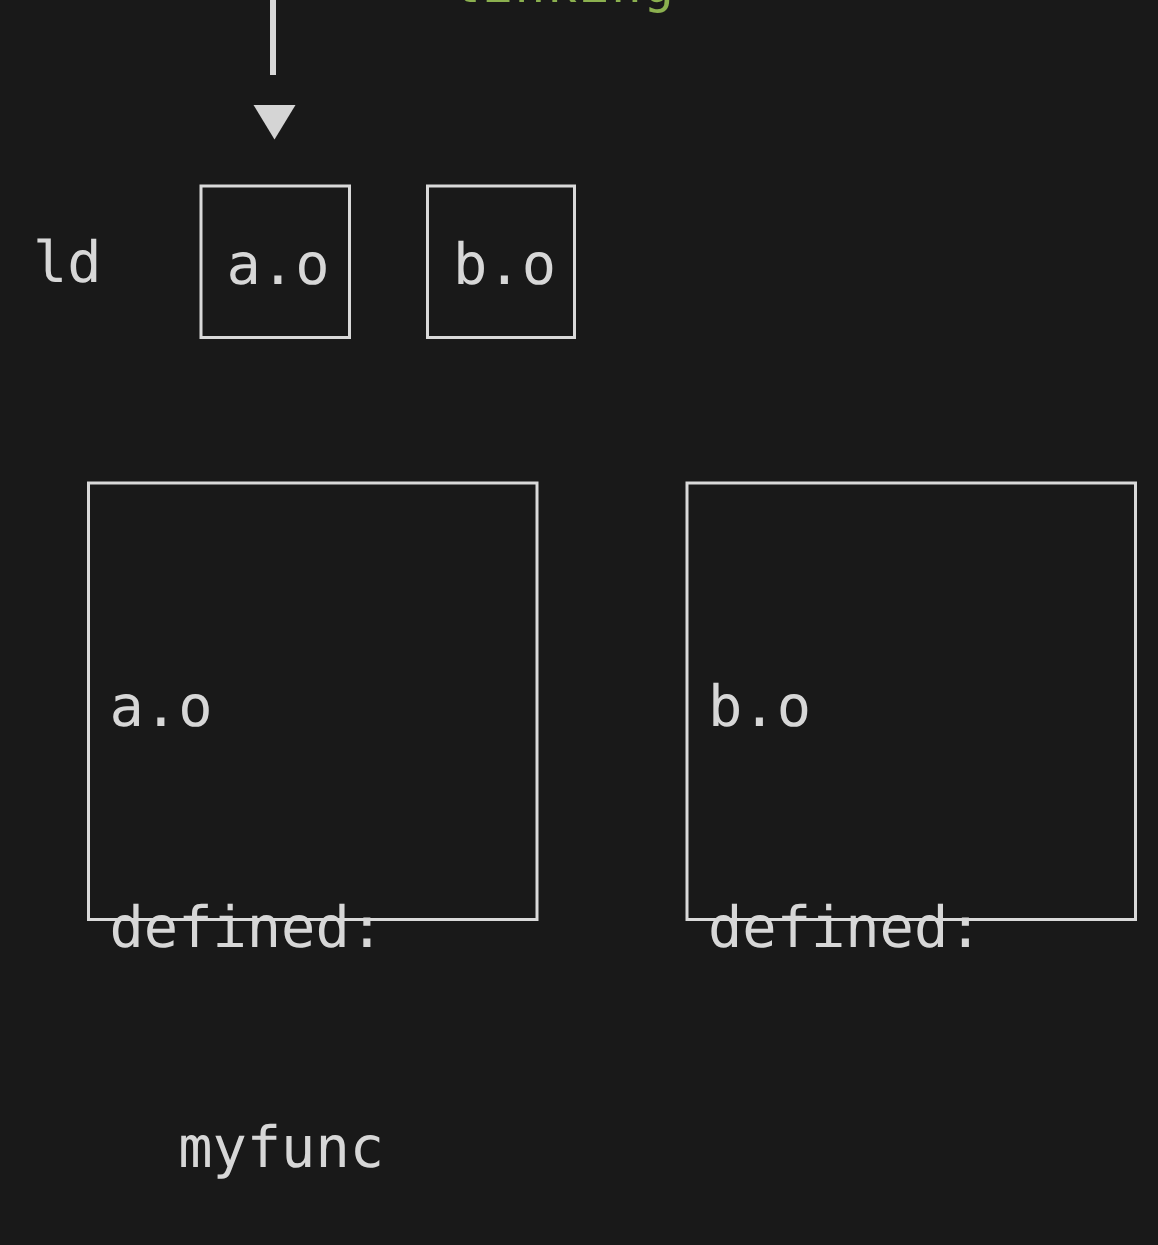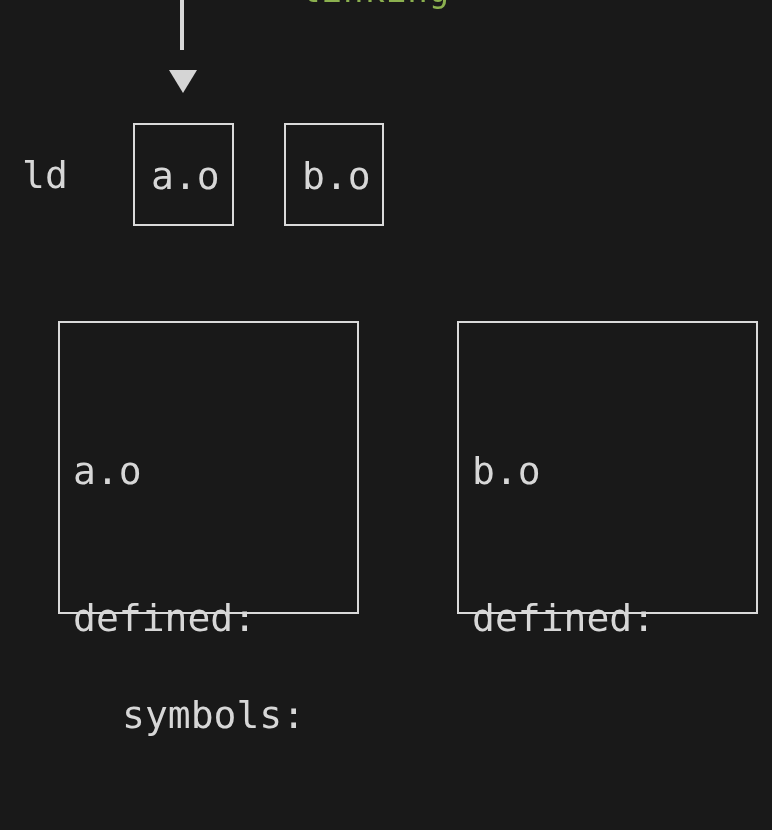--- a/index.html
+++ b/index.html
@@ -127,24 +127,24 @@
     <span class="chip-text">a.o</span>
   </div>
 
   <div class="obj-chip" id="chip-b">
     <span class="chip-text">b.o</span>
   </div>
 
   <div class="symtab" id="symtab-a">
     <span class="line">a.o</span>
     <span class="line">defined:</span>
+    <span class="line">  myfunc</span>
     
     
   </div>
 
   <div class="symtab" id="symtab-b">
     <span class="line">b.o</span>
     <span class="line">defined:</span>
   </div>
 
-  <div class="bottom-caption">symbols:</div>
 
 </div>
 
 </body></html>

